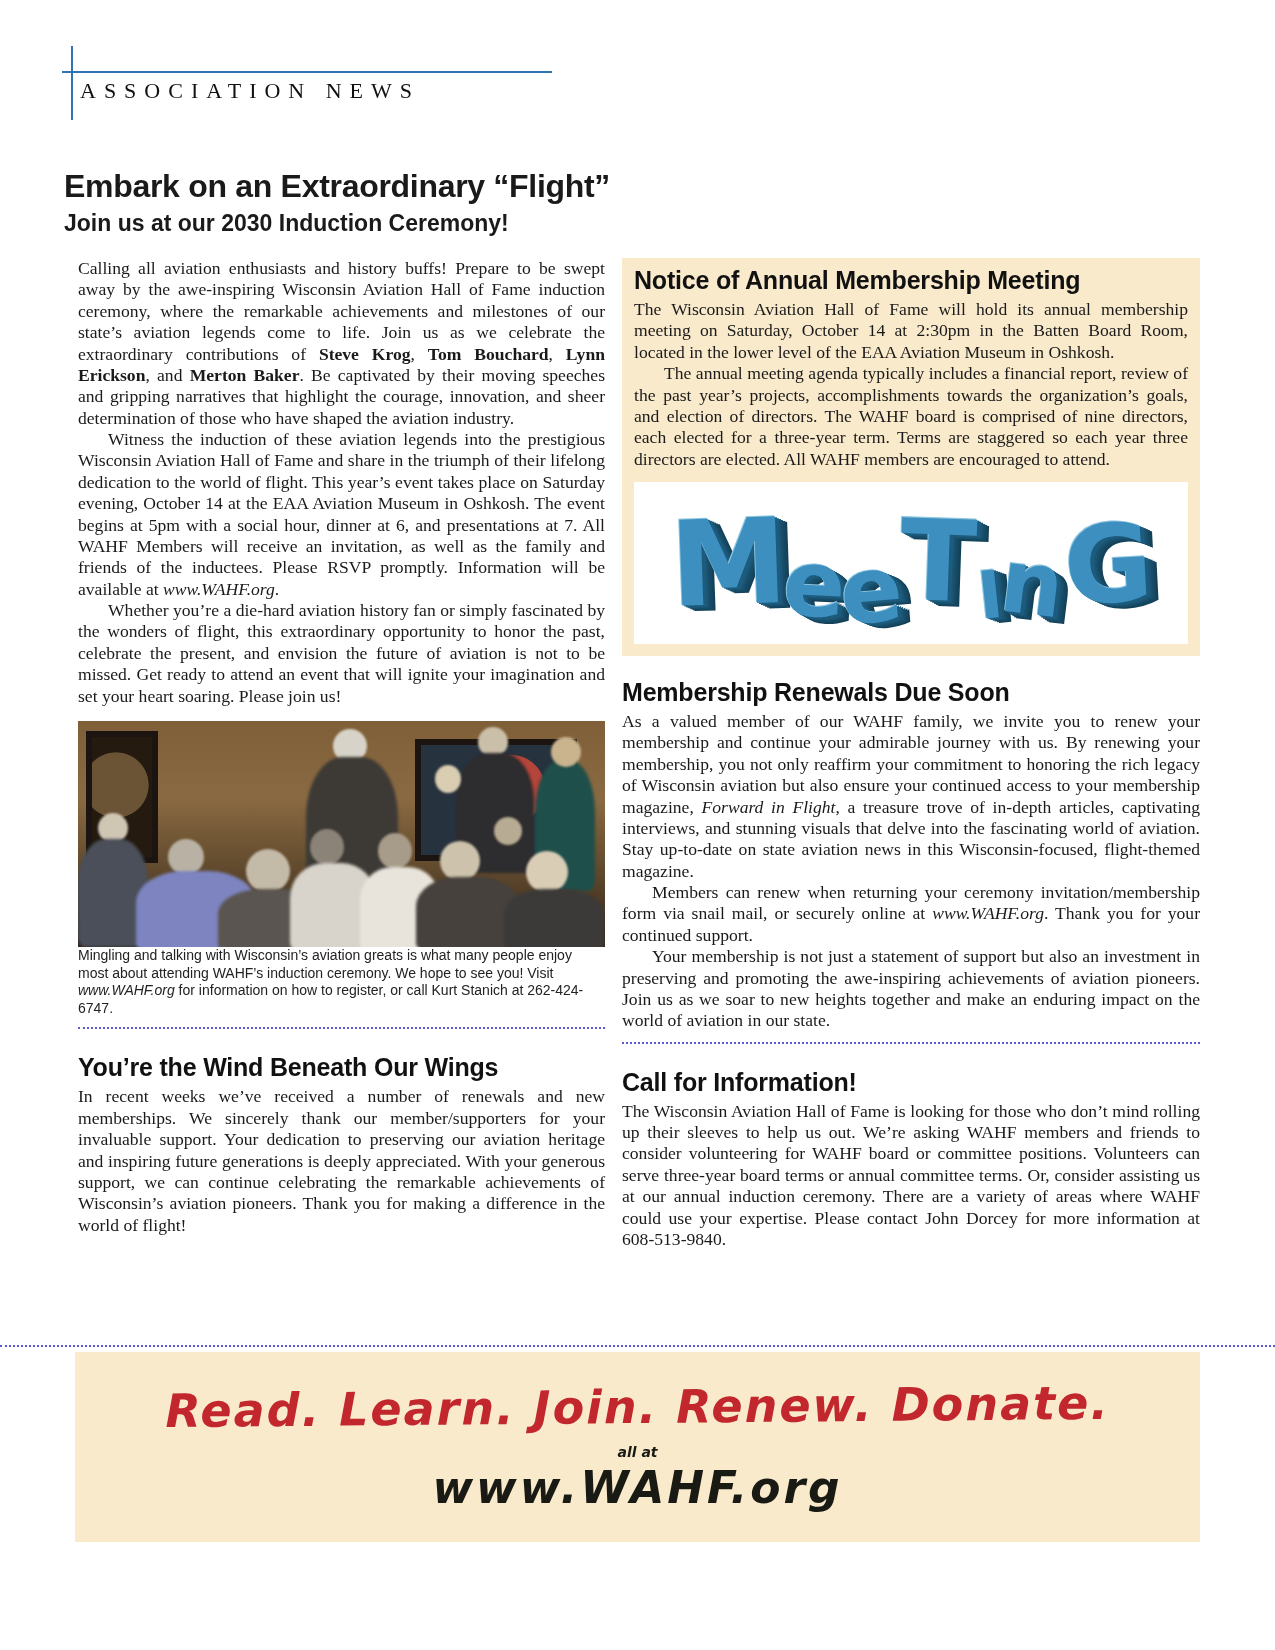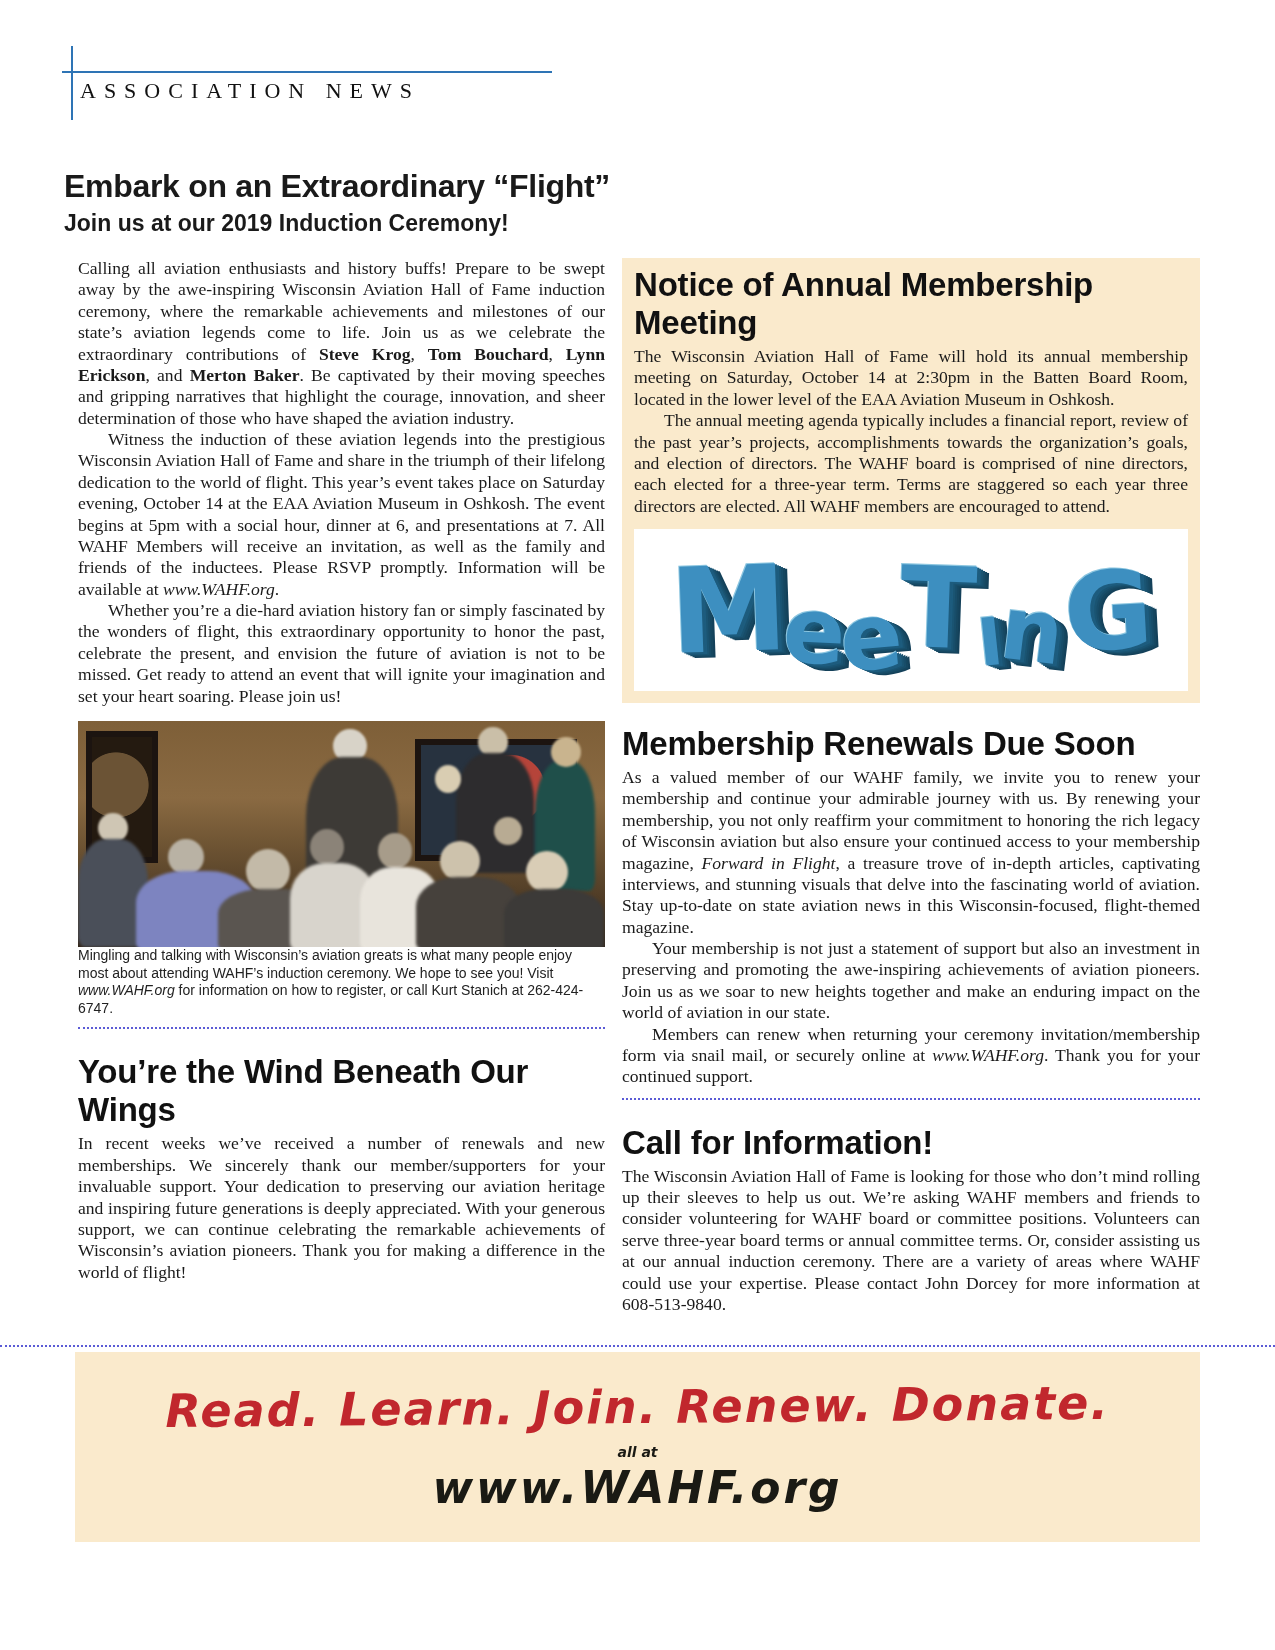--- a/index.html
+++ b/index.html
@@ -17,21 +17,21 @@
   .sub-title{font-size:23px;font-weight:bold;margin-top:6px;}
 
   
   .columns{position:absolute;left:78px;top:258px;width:1122px;display:flex;gap:17px;}
   .col-left{width:527px;flex:0 0 527px;}
   .col-right{width:578px;flex:0 0 578px;}
 
   p.body{font-size:17.6px;line-height:1.215;text-align:justify;margin:0;}
   p.body.indent{text-indent:30px;}
 
-  h2.sect{font-family:"Liberation Sans",sans-serif;font-size:33px;font-weight:bold;
+  h2.sect{font-family:"Liberation Sans",sans-serif;font-size:25px;font-weight:bold;
           margin:0 0 4px 0;letter-spacing:-0.2px;color:#111;}
 
   .dotted{border:none;border-top:2px dotted #5b5bd6;height:0;margin:10px 0;}
 
   
   .photo{position:relative;width:527px;height:226px;margin-top:14px;overflow:hidden;
          background:linear-gradient(180deg,#7e5f38 0%,#8a6a42 34%,#6e5433 55%,#33261a 100%);}
   .photo .frame{position:absolute;border:6px solid #1c1410;background:
         radial-gradient(circle at 60% 40%, #b5443a 0 30%, #27323f 31% 100%);}
   .photo .head{position:absolute;border-radius:50%;filter:blur(1px);}
@@ -81,21 +81,21 @@
 <body>
 
 <div class="page">
 
   <div class="kicker-hline"></div>
   <div class="kicker-vline"></div>
   <div class="kicker">ASSOCIATION NEWS</div>
 
   <div class="title-block">
     <div class="main-title">Embark on an Extraordinary “Flight”</div>
-    <div class="sub-title">Join us at our 2019 Induction Ceremony!</div>
+    <div class="sub-title">Join us at our 2030 Induction Ceremony!</div>
   </div>
 
   <div class="columns">
 
     <div class="col-left">
       <p class="body"><span>Calling all aviation enthusiasts and history buffs! Prepare to be swept away by the awe-inspiring Wisconsin Aviation Hall of Fame induction ceremony, where the remarkable achievements and milestones of our state’s aviation legends come to life. Join us as we celebrate the extraordinary contributions of </span><span style="font-weight: bold;">Steve Krog</span><span>, </span><span style="font-weight: bold;">Tom Bouchard</span><span>, </span><span style="font-weight: bold;">Lynn Erickson</span><span>, and </span><span style="font-weight: bold;">Merton Baker</span><span>. Be captivated by their moving speeches and gripping narratives that highlight the courage, innovation, and sheer determination of those who have shaped the aviation industry.</span></p>
       <p class="body indent"><span>Witness the induction of these aviation legends into the prestigious Wisconsin Aviation Hall of Fame and share in the triumph of their lifelong dedication to the world of flight. This year’s event takes place on Saturday evening, October 14 at the EAA Aviation Museum in Oshkosh. The event begins at 5pm with a social hour, dinner at 6, and presentations at 7. All WAHF Members will receive an invitation, as well as the family and friends of the inductees. Please RSVP promptly. Information will be available at </span><span style="font-style: italic;">www.WAHF.org</span><span>.</span></p>
       <p class="body indent"><span>Whether you’re a die-hard aviation history fan or simply fascinated by the wonders of flight, this extraordinary opportunity to honor the past, celebrate the present, and envision the future of aviation is not to be missed. Get ready to attend an event that will ignite your imagination and set your heart soaring. Please join us!</span></p>
 
       <div class="photo">
@@ -144,22 +144,22 @@
         <div class="meeting-img">
           <div class="meeting-word">
             <span class="m0">M</span><span class="m1">e</span><span class="m2">e</span><span class="m3">T</span><span class="m4">I</span><span class="m5">n</span><span class="m6">G</span>
           </div>
         </div>
       </div>
 
       <div class="gap22"></div>
       <h2 class="sect">Membership Renewals Due Soon</h2>
       <p class="body"><span>As a valued member of our WAHF family, we invite you to renew your membership and continue your admirable journey with us. By renewing your membership, you not only reaffirm your commitment to honoring the rich legacy of Wisconsin aviation but also ensure your continued access to your membership magazine, </span><span style="font-style: italic;">Forward in Flight</span><span>, a treasure trove of in-depth articles, captivating interviews, and stunning visuals that delve into the fascinating world of aviation. Stay up-to-date on state aviation news in this Wisconsin-focused, flight-themed magazine.</span></p>
+      <p class="body indent"><span>Members can renew when returning your ceremony invitation/membership form via snail mail, or securely online at </span><span style="font-style: italic;">www.WAHF.org</span><span>. Thank you for your continued support.</span></p>
       <p class="body indent"><span>Your membership is not just a statement of support but also an investment in preserving and promoting the awe-inspiring achievements of aviation pioneers. Join us as we soar to new heights together and make an enduring impact on the world of aviation in our state.</span></p>
-      <p class="body indent"><span>Members can renew when returning your ceremony invitation/membership form via snail mail, or securely online at </span><span style="font-style: italic;">www.WAHF.org</span><span>. Thank you for your continued support.</span></p>
 
       <hr class="dotted">
 
       <div class="gap14"></div>
       <h2 class="sect">Call for Information!</h2>
       <p class="body"><span>The Wisconsin Aviation Hall of Fame is looking for those who don’t mind rolling up their sleeves to help us out. We’re asking WAHF members and friends to consider volunteering for WAHF board or committee positions. Volunteers can serve three-year board terms or annual committee terms. Or, consider assisting us at our annual induction ceremony. There are a variety of areas where WAHF could use your expertise. Please contact John Dorcey for more information at 608-513-9840.</span></p>
     </div>
   </div>
 
   <div class="bottom-rule"></div>

